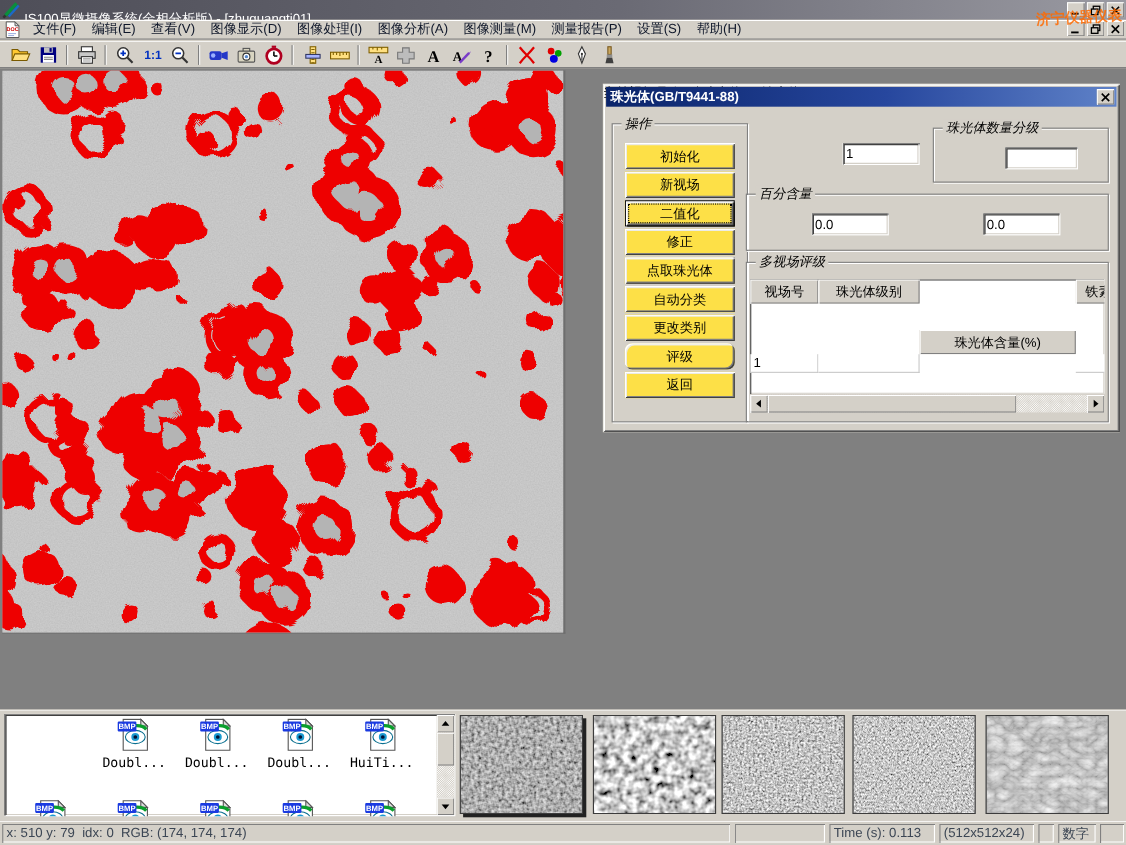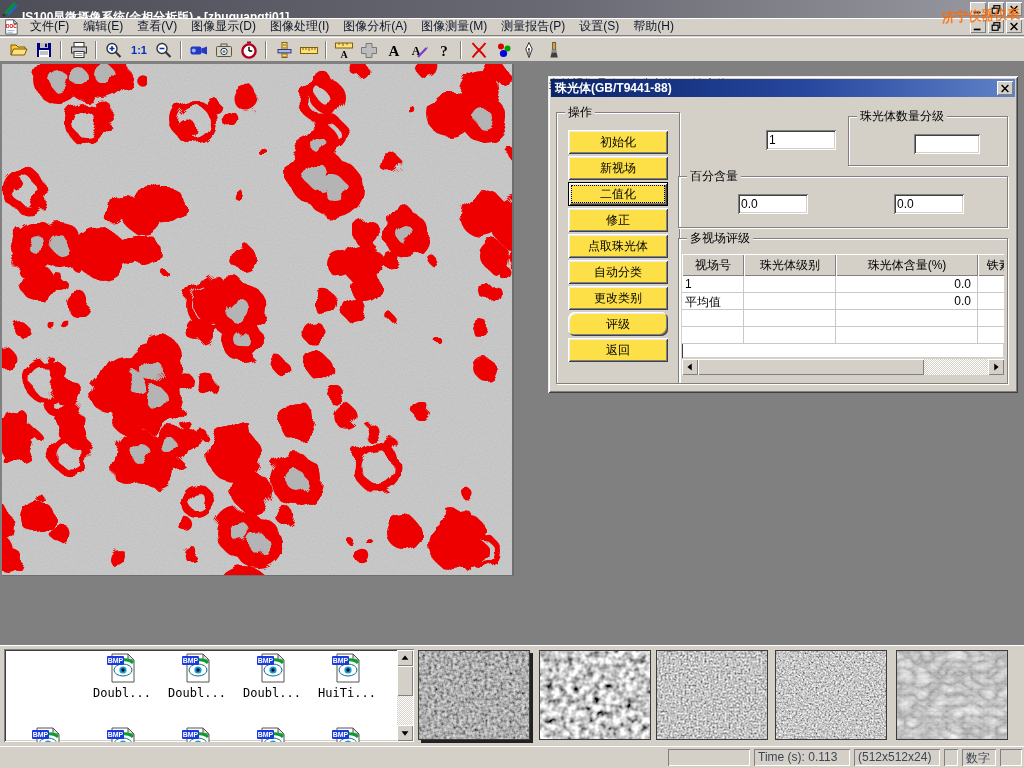--- a/index.html
+++ b/index.html
@@ -7,27 +7,27 @@
   body { font-family:"Liberation Sans","DejaVu Sans",sans-serif; font-size:12px; background:#d4d0c8; position:relative; }
   .app { position:absolute; inset:0; background:#d4d0c8; }
 
   
   .raised { background:#fde047;
     box-shadow: inset 1px 1px 0 #ffffff, inset -1px -1px 0 #404040, inset 2px 2px 0 #ecebe5, inset -2px -2px 0 #808080; }
   .raised-thin { background:#d4d0c8;
     box-shadow: inset 1px 1px 0 #ffffff, inset -1px -1px 0 #808080; }
   .groupbox { position:absolute; border:1px solid #808080;
     box-shadow: inset 1px 1px 0 #ffffff, 1px 1px 0 #ffffff; }
-  .grp-label { position:absolute; top:-8px; left:8px; background:#d4d0c8; padding:0 3px; line-height:14px; }
+  .grp-label { position:absolute; top:-8px; left:8px; background:#d4d0c8; padding:0 3px; line-height:14px;font-style:italic; }
 
   
   .titlebar { position:absolute; left:0; top:0; width:1024px; height:18px;
     background:linear-gradient(90deg,#4e4e58 0%,#6a6a74 55%,#9a9aa2 100%);
     display:flex; align-items:center; padding:0 2px; }
-  .titlebar .title-text { color:#fff; font-weight:bold; margin-left:4px; white-space:nowrap;margin-top:16px; }
+  .titlebar .title-text { color:#fff; font-weight:normal; margin-left:4px; white-space:nowrap;margin-top:16px; }
   .app-icon16 { width:16px; height:16px; display:inline-block; }
   .wbtns { position:absolute; right:2px; top:2px; display:flex; gap:2px; }
   .wbtn { width:16px; height:14px; display:flex; align-items:center; justify-content:center; cursor:default; border:none; padding:0; }
 
   
   .menubar { position:absolute; left:0; top:18px; width:1024px; height:18px; background:#d4d0c8;
     border-bottom:1px solid #808080; box-shadow:inset 0 1px 0 #fff; display:flex; align-items:center; }
   .menu-item { padding:1px 7px; color:#0f172a; white-space:nowrap; }
   .menubar .doc16 { width:16px; height:16px; margin:0 4px 0 3px; }
   .menubar .wbtns { top:1px; }
@@ -59,21 +59,21 @@
 
   
   .mtable { position:absolute; left:134px; top:178px; width:322px; height:104px; overflow:hidden;
     background:#fff; box-shadow: inset 1px 1px 0 #404040, inset -1px -1px 0 #d4d0c8; }
   .mrow { display:flex; width:372px; }
   .hcell { height:22px; display:flex; align-items:center; justify-content:center; background:#d4d0c8;
     box-shadow: inset 1px 1px 0 #fff, inset -1px -1px 0 #808080; flex:none; overflow:hidden; white-space:nowrap; }
   .dcell { height:17px; border-right:1px solid #c8c8c8; border-bottom:1px solid #c8c8c8; flex:none;
     padding:1px 6px 0 3px; overflow:hidden; white-space:nowrap; background:#fff; }
   .dcell.num { text-align:right; }
-  .c1{width:62px;} .c2{width:92px;} .c3{width:142px;} .c4{width:96px;}
+  .c1{width:62px;} .c2{width:92px;} .c3{width:142px;margin-top:46px;} .c4{width:96px;}
 
   
   .hscroll { position:absolute; left:134px; top:283px; width:322px; height:16px; display:flex; }
   .sb-track { flex:1; position:relative;
     background-image:linear-gradient(45deg,#fff 25%,transparent 25%,transparent 75%,#fff 75%),linear-gradient(45deg,#fff 25%,#d4d0c8 25%,#d4d0c8 75%,#fff 75%);
     background-size:2px 2px; background-position:0 0,1px 1px; }
   .sb-btn { width:16px; height:16px; flex:none; display:flex; align-items:center; justify-content:center; border:none; padding:0; }
   .sb-thumb { position:absolute; top:0; height:16px; }
   .vscroll { position:absolute; right:1px; top:1px; width:16px; bottom:1px; display:flex; flex-direction:column; }
   .vscroll .sb-btn { height:16px; width:16px; }
@@ -807,20 +807,21 @@
               <feFuncG type="linear" slope="0.9" intercept="0.3"></feFuncG>
               <feFuncB type="linear" slope="0.9" intercept="0.3"></feFuncB>
               <feFuncA type="linear" slope="0" intercept="1"></feFuncA>
             </feComponentTransfer>
           </filter>
           <rect width="110" height="88" filter="url(#th4)"></rect>
         </svg></div>
   </div>
 
   <div class="statusbar">
+    <span class="spanel" style="left:2px; width:662px;">x: 510 y: 79  idx: 0  RGB: (174, 174, 174)</span>
     <span class="spanel" style="left:668px; width:82px;"></span>
     <span class="spanel" style="left:754px; width:96px;">Time (s): 0.113</span>
     <span class="spanel" style="left:854px; width:86px;">(512x512x24)</span>
     <span class="spanel" style="left:944px; width:14px;"></span>
     <span class="spanel" style="left:962px; width:34px;">数字</span>
     <span class="spanel" style="left:1000px; width:22px;"></span>
   </div>
 </div>
 
 </body></html>

